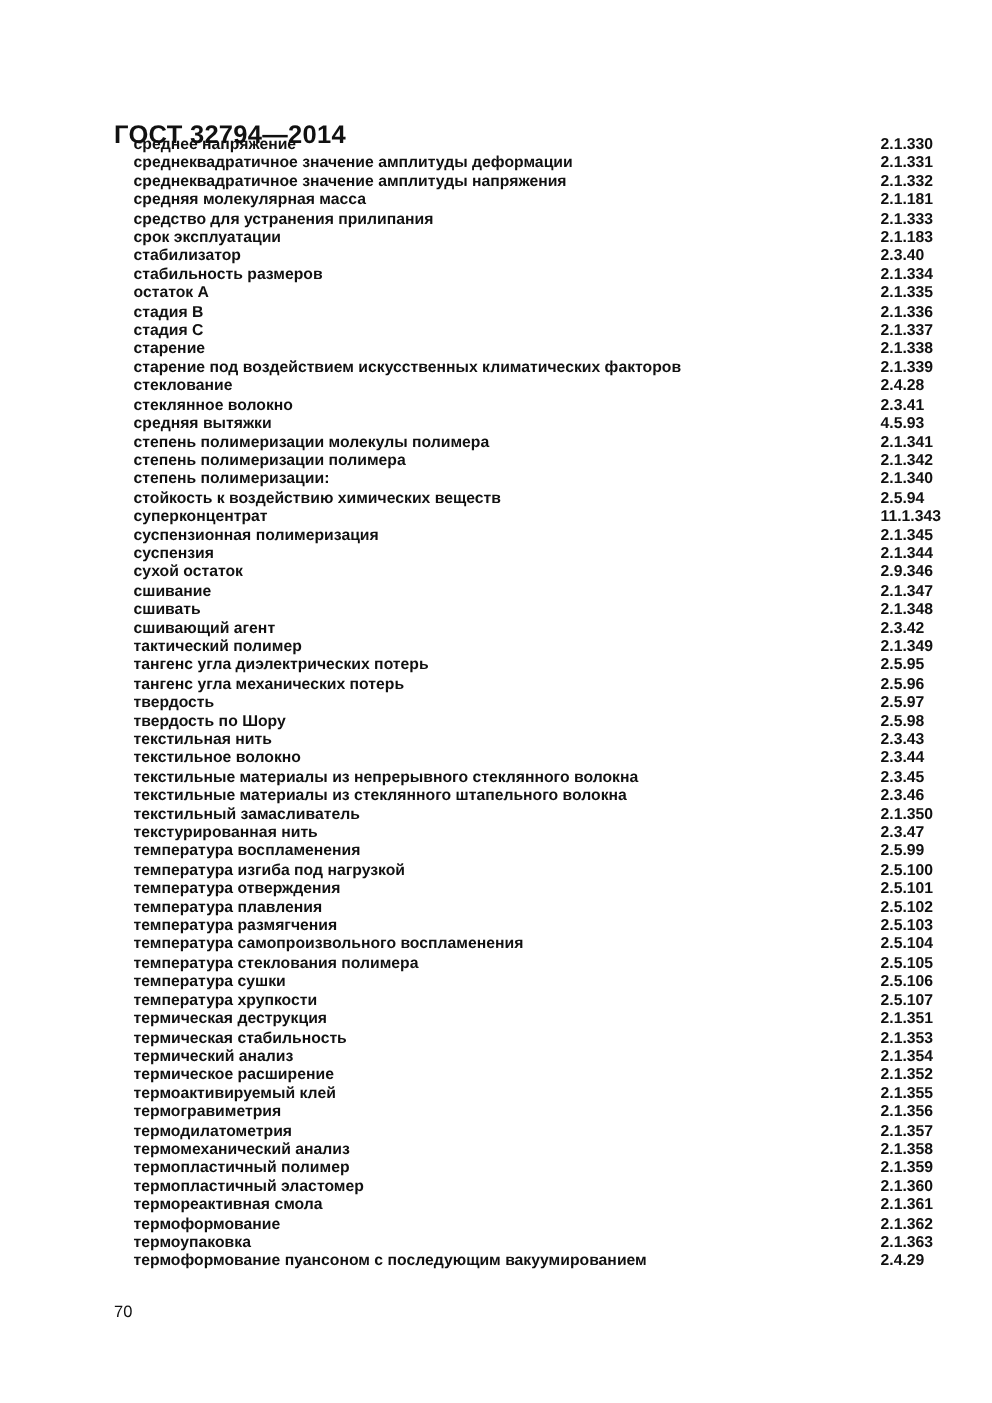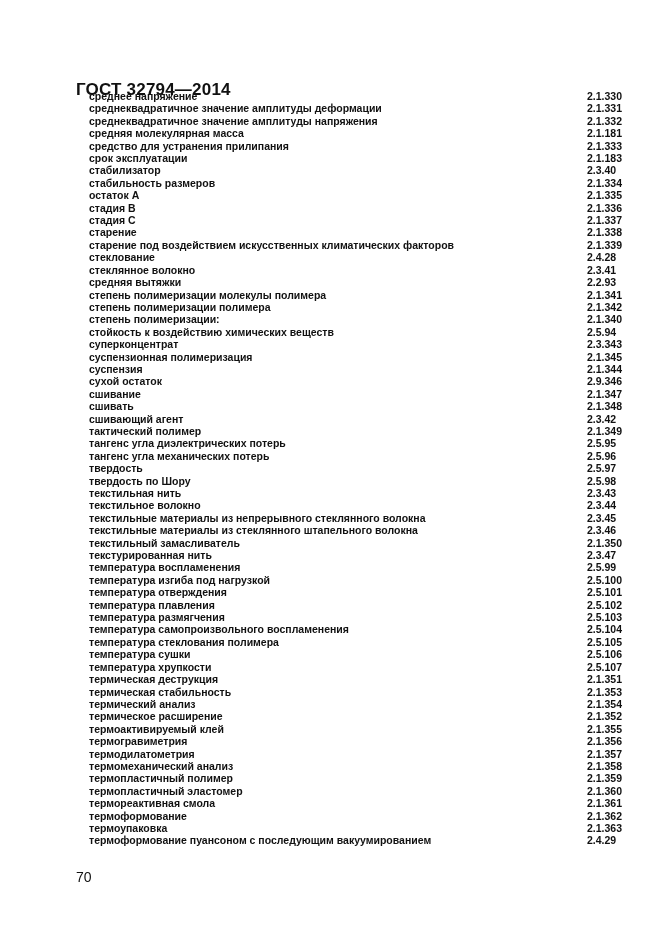--- a/index.html
+++ b/index.html
@@ -43,21 +43,21 @@
   .entry-row .term {
     overflow: hidden;
   }
   .entry-row .ref {
     text-align: left;
   }
   .page-number {
     position: absolute;
     top: 869px;
     left: 76px;
-    font-size: 14px;
+    font-size: 11px;
     font-weight: normal;
   }
 </style>
 </head>
 <body>
 
 <div class="page">
   <div class="doc-header">ГОСТ 32794—2014</div>
 
   <div class="index-list">
@@ -116,41 +116,41 @@
       <div class="entry-row">
         <span class="term">стеклование</span>
         <span class="ref">2.4.28</span>
       </div>
       <div class="entry-row">
         <span class="term">стеклянное волокно</span>
         <span class="ref">2.3.41</span>
       </div>
       <div class="entry-row">
         <span class="term">средняя вытяжки</span>
-        <span class="ref">2.2.93</span>
+        <span class="ref">4.5.93</span>
       </div>
       <div class="entry-row">
         <span class="term">степень полимеризации молекулы полимера</span>
         <span class="ref">2.1.341</span>
       </div>
       <div class="entry-row">
         <span class="term">степень полимеризации полимера</span>
         <span class="ref">2.1.342</span>
       </div>
       <div class="entry-row">
         <span class="term">степень полимеризации:</span>
         <span class="ref">2.1.340</span>
       </div>
       <div class="entry-row">
         <span class="term">стойкость к воздействию химических веществ</span>
         <span class="ref">2.5.94</span>
       </div>
       <div class="entry-row">
         <span class="term">суперконцентрат</span>
-        <span class="ref">2.3.343</span>
+        <span class="ref">11.1.343</span>
       </div>
       <div class="entry-row">
         <span class="term">суспензионная полимеризация</span>
         <span class="ref">2.1.345</span>
       </div>
       <div class="entry-row">
         <span class="term">суспензия</span>
         <span class="ref">2.1.344</span>
       </div>
       <div class="entry-row">

